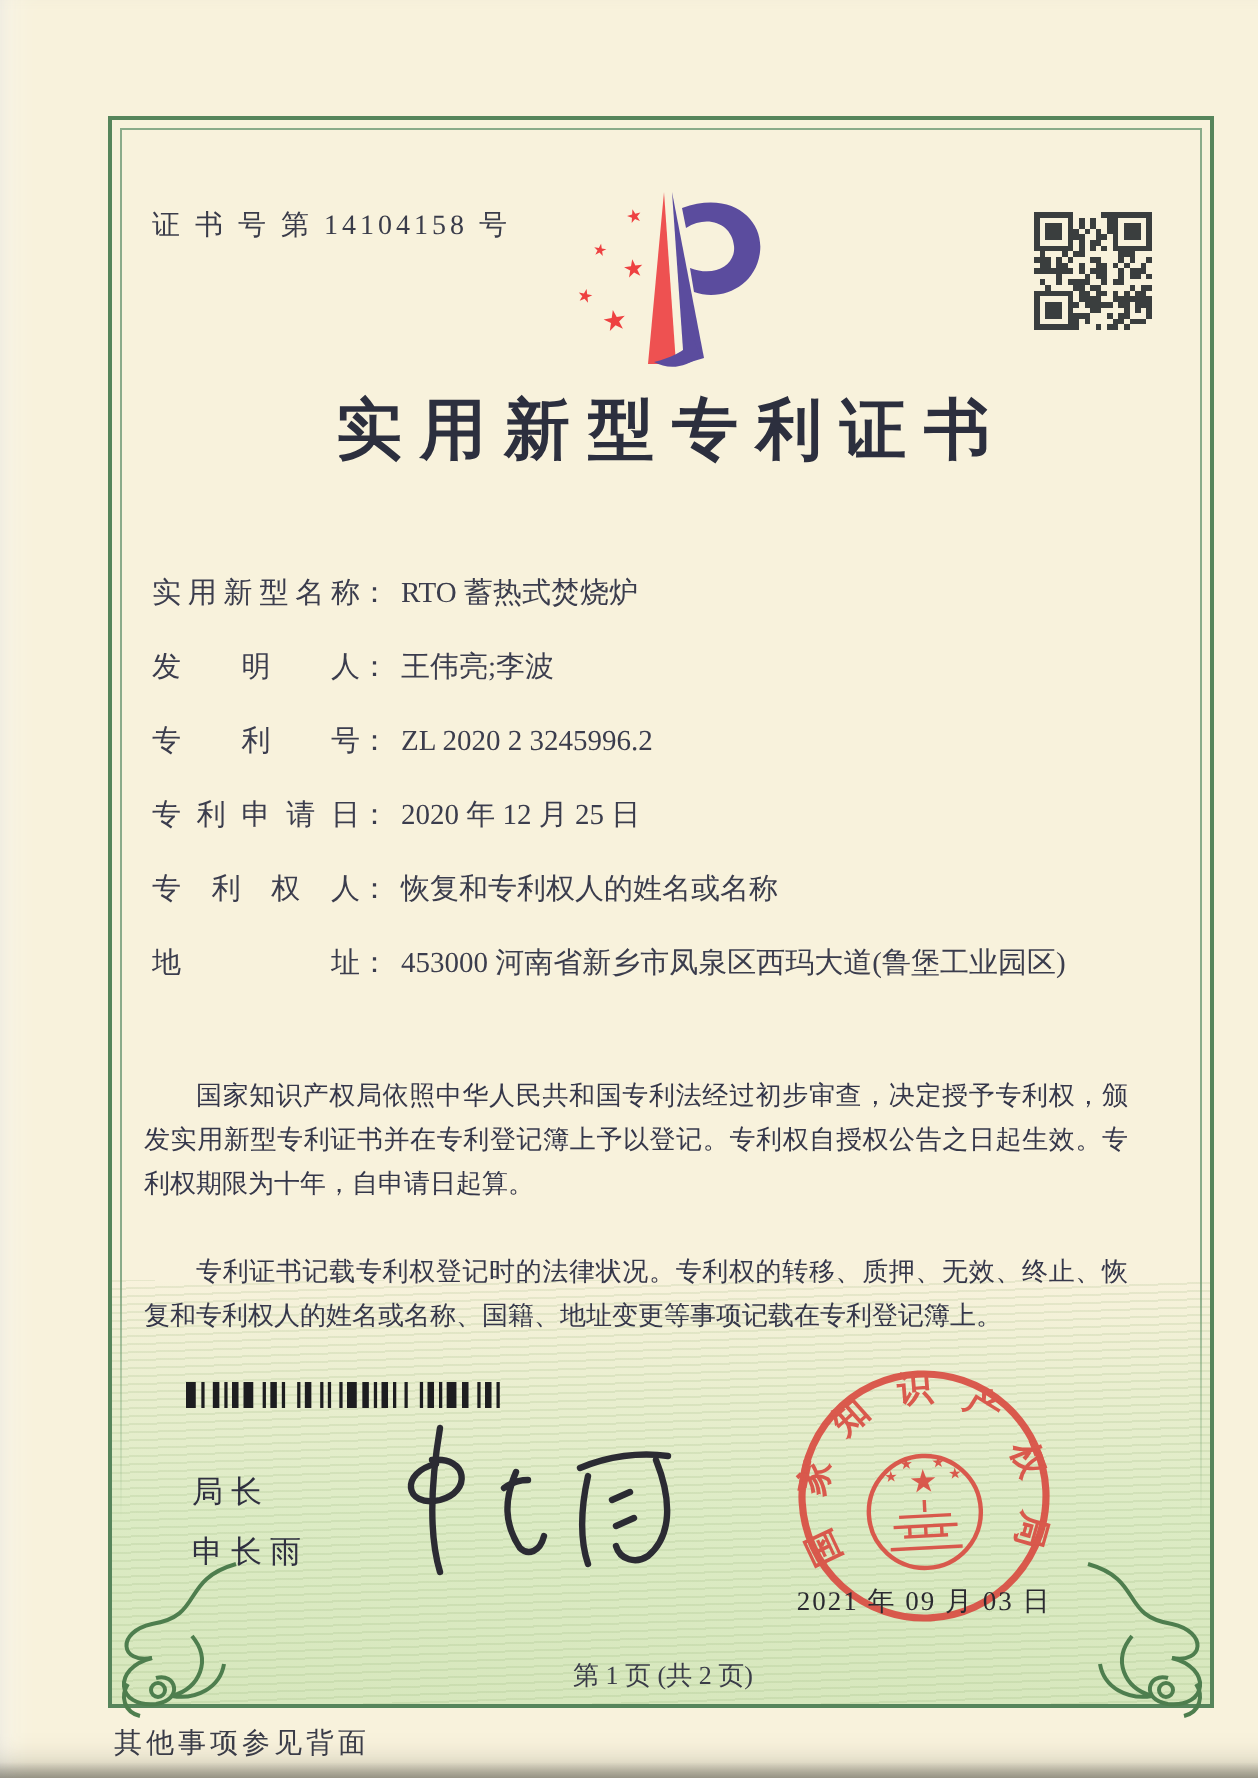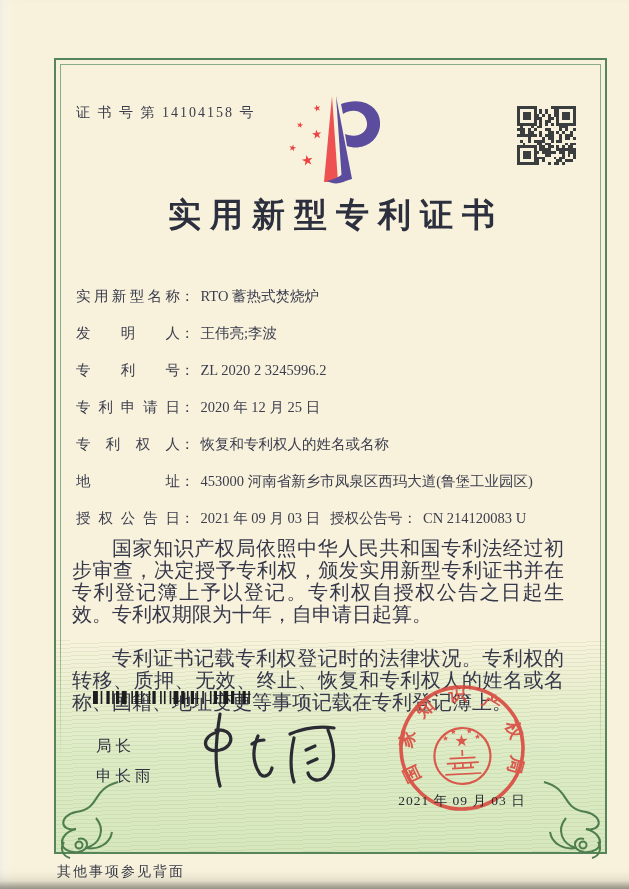--- a/index.html
+++ b/index.html
@@ -26,21 +26,21 @@
       linear-gradient(180deg, rgba(222,236,198,0) 0, rgba(221,235,196,.55) 55px, #dcebc4 120px, #d7e7bd 100%);
   }
   .abs{position:absolute;}
   .cert-no{left:76px;top:104px;font-size:14px;letter-spacing:2px;color:#3a3c4a;}
   .title{left:57px;top:193px;width:549px;text-align:center;font-size:33px;font-weight:bold;
          letter-spacing:9px;text-indent:9px;color:#2c2f3e;}
   .row{left:76px;font-size:14.5px;white-space:nowrap;}
   .flabel{display:inline-block;width:104px;text-align:justify;text-align-last:justify;vertical-align:top;}
   .colon{display:inline-block;margin-right:6px;}
   .row2-item{position:absolute;top:0;white-space:nowrap;font-size:14.5px;}
-  .paras{left:72px;top:537px;width:492px;font-size:20px;line-height:22px;color:#35374a;text-align:justify;}
+  .paras{left:72px;top:537px;width:492px;font-size:13px;line-height:22px;color:#35374a;text-align:justify;}
   .paras p{margin:0;text-indent:2em;}
   .paras p + p{margin-top:22px;}
   .officer{left:96px;font-size:15.5px;letter-spacing:4px;color:#2f3040;text-align:center;}
   .seal-date{left:396px;top:792px;width:132px;text-align:center;font-size:13.5px;color:#2a2a30;letter-spacing:1px;z-index:6;}
   .page-info{left:57px;top:829px;width:549px;text-align:center;font-size:13px;color:#3a3c48;}
   .back-note{left:57px;top:863px;width:549px;font-size:14px;color:#3a3c48;letter-spacing:2px;}
   .seal-svg{left:396px;top:682px;transform:rotate(-3deg);z-index:5;}
   .sig-svg{left:190px;top:710px;z-index:4;}
   .barcode-svg{left:93px;top:691px;z-index:3;}
   .logo-svg{left:270px;top:94px;}
@@ -333,28 +333,20 @@
   </div>
   <div class="abs row" style="top:398px">
     <span class="flabel">专利申请日</span><span class="colon">：</span><span>2020 年 12 月 25 日</span>
   </div>
   <div class="abs row" style="top:435px">
     <span class="flabel">专利权人</span><span class="colon">：</span><span>恢复和专利权人的姓名或名称</span>
   </div>
   <div class="abs row" style="top:472px">
     <span class="flabel">地址</span><span class="colon">：</span><span>453000 河南省新乡市凤泉区西玛大道(鲁堡工业园区)</span>
   </div>
-  <div class="abs" style="left:0;top:509px;width:629px;height:20px;">
-    <span class="row2-item" style="left:76px">
-      <span class="flabel">授权公告日</span><span class="colon">：</span><span>2021 年 09 月 03 日</span>
-    </span>
-    <span class="row2-item" style="left:330px">
-      <span>授权公告号</span><span class="colon">：</span><span>CN 214120083 U</span>
-    </span>
-  </div>
 
   <div class="abs paras">
     <p>国家知识产权局依照中华人民共和国专利法经过初步审查，决定授予专利权，颁发实用新型专利证书并在专利登记簿上予以登记。专利权自授权公告之日起生效。专利权期限为十年，自申请日起算。</p>
     <p>专利证书记载专利权登记时的法律状况。专利权的转移、质押、无效、终止、恢复和专利权人的姓名或名称、国籍、地址变更等事项记载在专利登记簿上。</p>
   </div>
 
   <svg id="barcode-svg" class="abs barcode-svg" width="161" height="13">
       <rect x="0" y="0" width="4.8875" height="13" fill="#1d1d20"></rect>
       <rect x="7.666666666666667" y="0" width="1.6291666666666667" height="13" fill="#1d1d20"></rect>
       <rect x="13.416666666666668" y="0" width="3.2583333333333333" height="13" fill="#1d1d20"></rect>
@@ -444,16 +436,17 @@
   <svg class="abs fl" style="left:534px;top:776px;transform:scaleX(-1)" width="82" height="86" viewBox="0 0 82 86">
     <g fill="none" stroke="#4e7e4e" stroke-width="2">
       <path d="M72,6 C44,14 56,32 30,36 C12,40 14,56 30,53"></path>
       <path d="M30,53 C10,58 12,78 32,76 C46,74 42,60 32,63"></path>
       <path d="M50,42 C60,54 54,68 40,72 C52,74 64,68 66,56"></path>
       <path d="M18,66 C14,72 16,80 24,82"></path>
       <circle cx="33" cy="69" r="3.5"></circle>
     </g>
   </svg>
 
+  <div class="abs page-info">第 1 页 (共 2 页)</div>
   <div class="abs back-note">其他事项参见背面</div>
 
   <div class="abs scan-bottom"></div>
 </div>
 
 </body></html>

